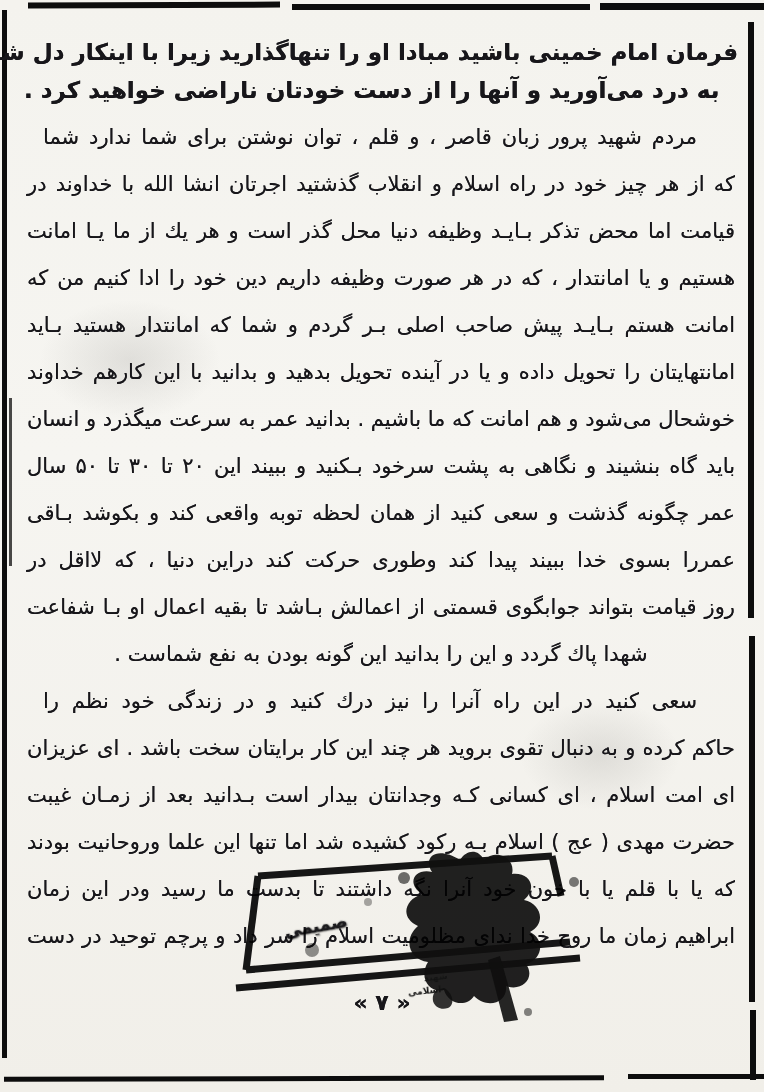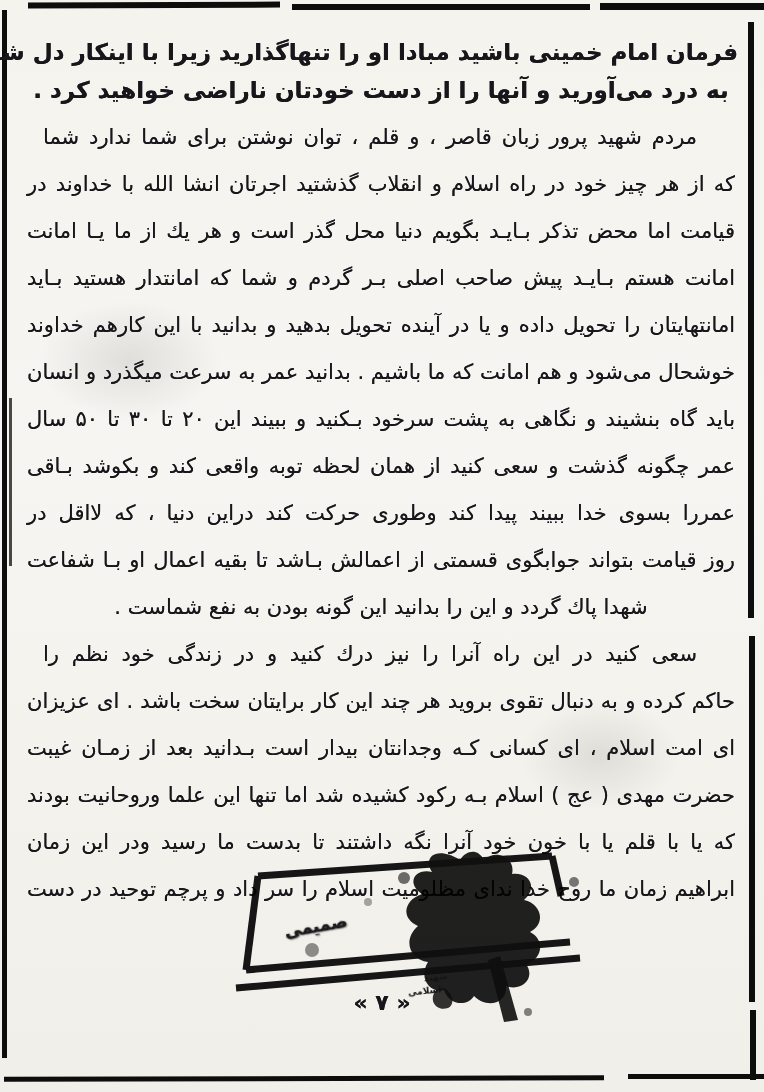--- a/index.html
+++ b/index.html
@@ -23,21 +23,21 @@
     background:radial-gradient(closest-side,rgba(90,88,84,.14),rgba(90,88,84,0));
   }
   
   .header-block{position:absolute;top:33px;left:24px;right:26px;}
   .h-line{
     direction:rtl;font-weight:bold;font-size:23px;line-height:38px;
     text-align:justify;text-align-last:justify;
     text-shadow:0 0 .5px rgba(10,10,14,.85);
     letter-spacing:.2px;white-space:nowrap;
   }
-  .h-line.natural{text-align:center;text-align-last:auto;white-space:normal;}
+  .h-line.natural{text-align:left;text-align-last:auto;white-space:normal;}
   .body-block{position:absolute;top:114px;left:27px;right:29px;}
   .t-line{
     direction:rtl;height:47px;line-height:47px;font-size:21px;
     text-align:justify;text-align-last:justify;
     text-shadow:0 0 .4px rgba(15,15,20,.75);
     letter-spacing:.1px;
   }
   .t-line.natural{text-align:center;text-align-last:auto;}
   .t-line.indent{text-indent:38px;margin-left:16px;}
   .page-number{
@@ -87,21 +87,22 @@
   <div class="smudge" style="left:520px;top:700px;width:160px;height:110px"></div>
 
   <div class="header-block">
     <div class="h-line">فرمان امام خمینی باشید مبادا او را تنهاگذارید زیرا با اینکار دل شهدا را</div>
     <div class="h-line natural">به درد می‌آورید و آنها را از دست خودتان ناراضی خواهید کرد .</div>
   </div>
 
   <div class="body-block">
     <div class="t-line indent">مردم شهید پرور زبان قاصر ، و قلم ، توان نوشتن برای شما ندارد شما</div>
     <div class="t-line">که از هر چیز خود در راه اسلام و انقلاب گذشتید اجرتان انشا الله با خداوند در</div>
-    <div class="t-line">قیامت اما محض تذکر بـایـد بگویم دنیا محل گذر است و هر یك از ما یـا امانت</div>
+    <div class="t-line">قیامت اما محض تذکر بـایـد وظیفه دنیا محل گذر است و هر یك از ما یـا امانت</div>
+    <div class="t-line">هستیم و یا امانتدار ، که در هر صورت وظیفه داریم دین خود را ادا کنیم من که</div>
     <div class="t-line">امانت هستم بـایـد پیش صاحب اصلی بـر گردم و شما که امانتدار هستید بـاید</div>
     <div class="t-line">امانتهایتان را تحویل داده و یا در آینده تحویل بدهید و بدانید با این کارهم خداوند</div>
     <div class="t-line">خوشحال می‌شود و هم امانت که ما باشیم . بدانید عمر به سرعت میگذرد و انسان</div>
     <div class="t-line">باید گاه بنشیند و نگاهی به پشت سرخود بـکنید و ببیند این ۲۰ تا ۳۰ تا ۵۰ سال</div>
     <div class="t-line">عمر چگونه گذشت و سعی کنید از همان لحظه توبه واقعی کند و بکوشد بـاقی</div>
     <div class="t-line">عمررا بسوی خدا ببیند پیدا کند وطوری حرکت کند دراین دنیا ، که لااقل در</div>
     <div class="t-line">روز قیامت بتواند جوابگوی قسمتی از اعمالش بـاشد تا بقیه اعمال او بـا شفاعت</div>
     <div class="t-line natural">شهدا پاك گردد و این را بدانید این گونه بودن به نفع شماست .</div>
     <div class="t-line indent">سعی کنید در این راه آنرا را نیز درك کنید و در زندگی خود نظم را</div>
     <div class="t-line">حاکم کرده و به دنبال تقوی بروید هر چند این کار برایتان سخت باشد . ای عزیزان</div>

